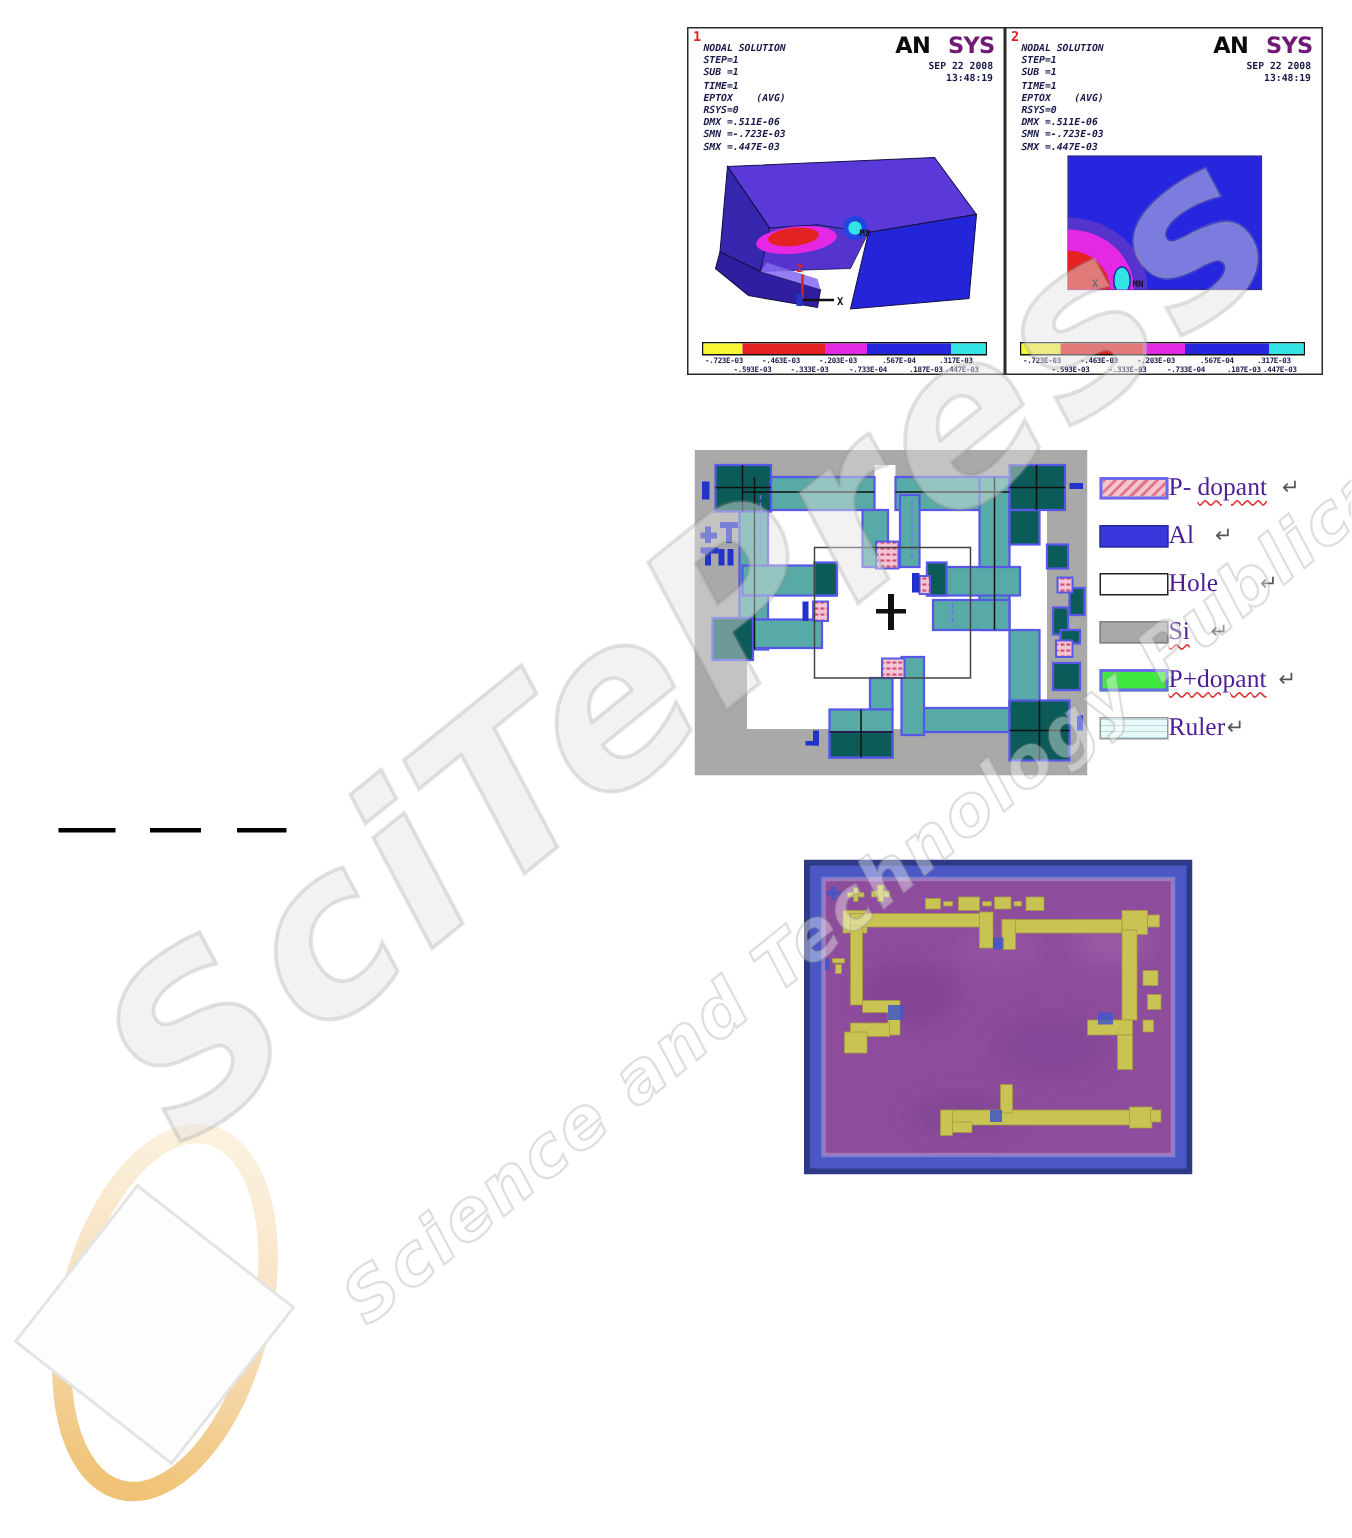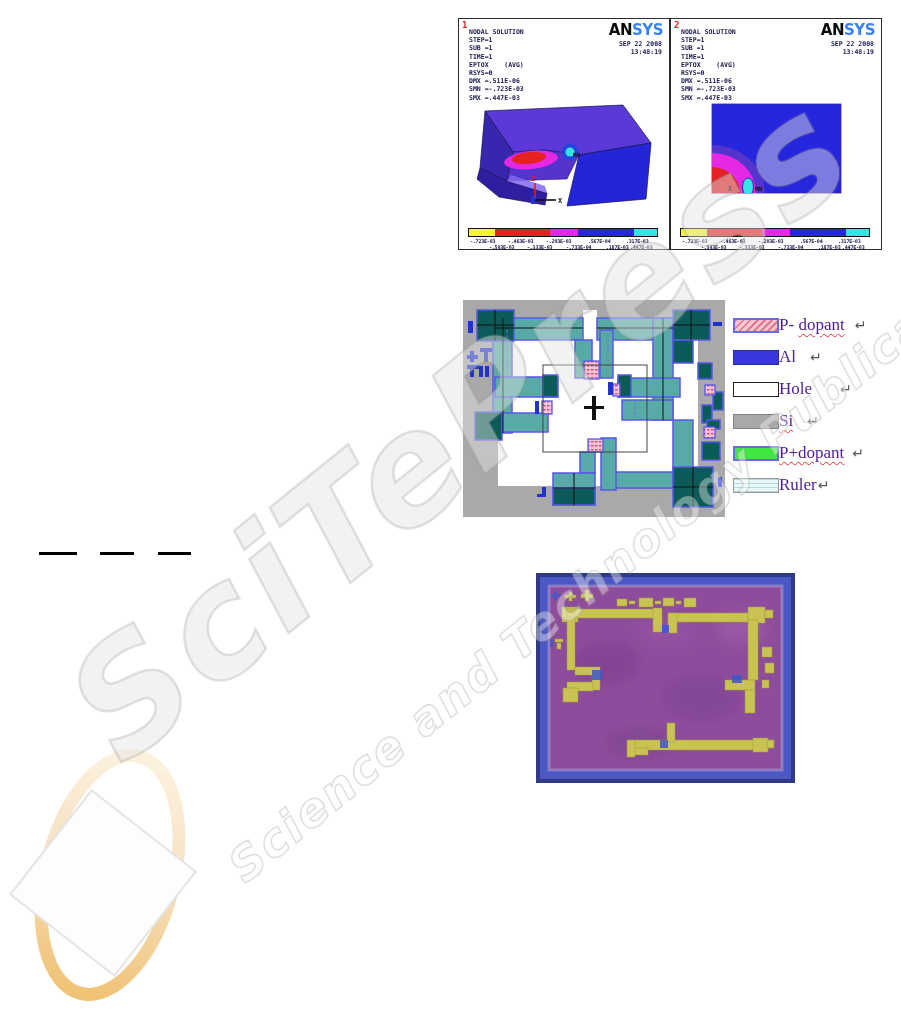--- a/index.html
+++ b/index.html
@@ -5,25 +5,25 @@
   html,body{margin:0;padding:0;background:#fff;}
   .page{position:relative;width:901px;height:1025px;background:#fff;overflow:hidden;
         font-family:"Liberation Sans",sans-serif;}
 
   
   .ansys-panel{position:absolute;top:18px;width:210px;height:230px;background:#fff;
                border:1px solid #2a2a2a;}
   .pnum{position:absolute;left:3px;top:1px;color:#e02020;font:bold 9px "DejaVu Sans Mono",monospace;}
   .alogo{position:absolute;right:6px;top:2px;font:900 15px "DejaVu Sans",sans-serif;letter-spacing:-.5px;}
   .alogo .an{color:#0a0a0a;}
-  .alogo .sys{color:#3b82f6;}
+  .alogo .sys{color:#701a75;margin-left:12px;}
   .adate{position:absolute;right:7px;top:21px;text-align:right;
          font:bold 6.5px/8px "DejaVu Sans Mono",monospace;color:#18184a;}
   .alines{position:absolute;left:10px;top:9px;font:bold 6.5px/8.2px "DejaVu Sans Mono",monospace;color:#18184a;}
-  .alines span{display:block;white-space:pre;}
+  .alines span{display:block;white-space:pre;font-style:italic;}
   .agfx{position:absolute;left:0;top:60px;}
   .cbar{position:absolute;left:9px;top:209px;width:190px;height:24px;}
   .cbar .bar{display:flex;width:190px;height:9px;border:1px solid #111;box-sizing:border-box;}
   .cb-y{width:14%;background:#f6f632;}
   .cb-r{width:29%;background:#e42222;}
   .cb-m{width:15%;background:#e428e4;}
   .cb-b{width:30%;background:#2626de;}
   .cb-c{width:12%;background:#34e4e4;}
   .cbl{position:absolute;font:bold 5px "DejaVu Sans Mono",monospace;color:#18184a;white-space:nowrap;letter-spacing:-.2px;}
 

